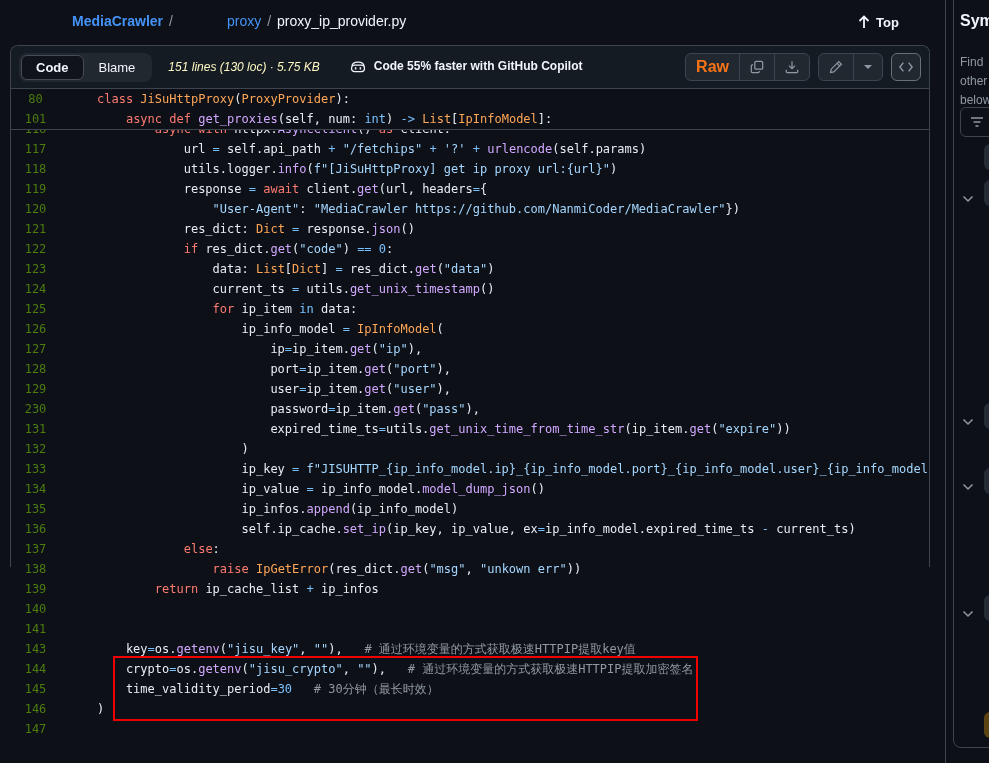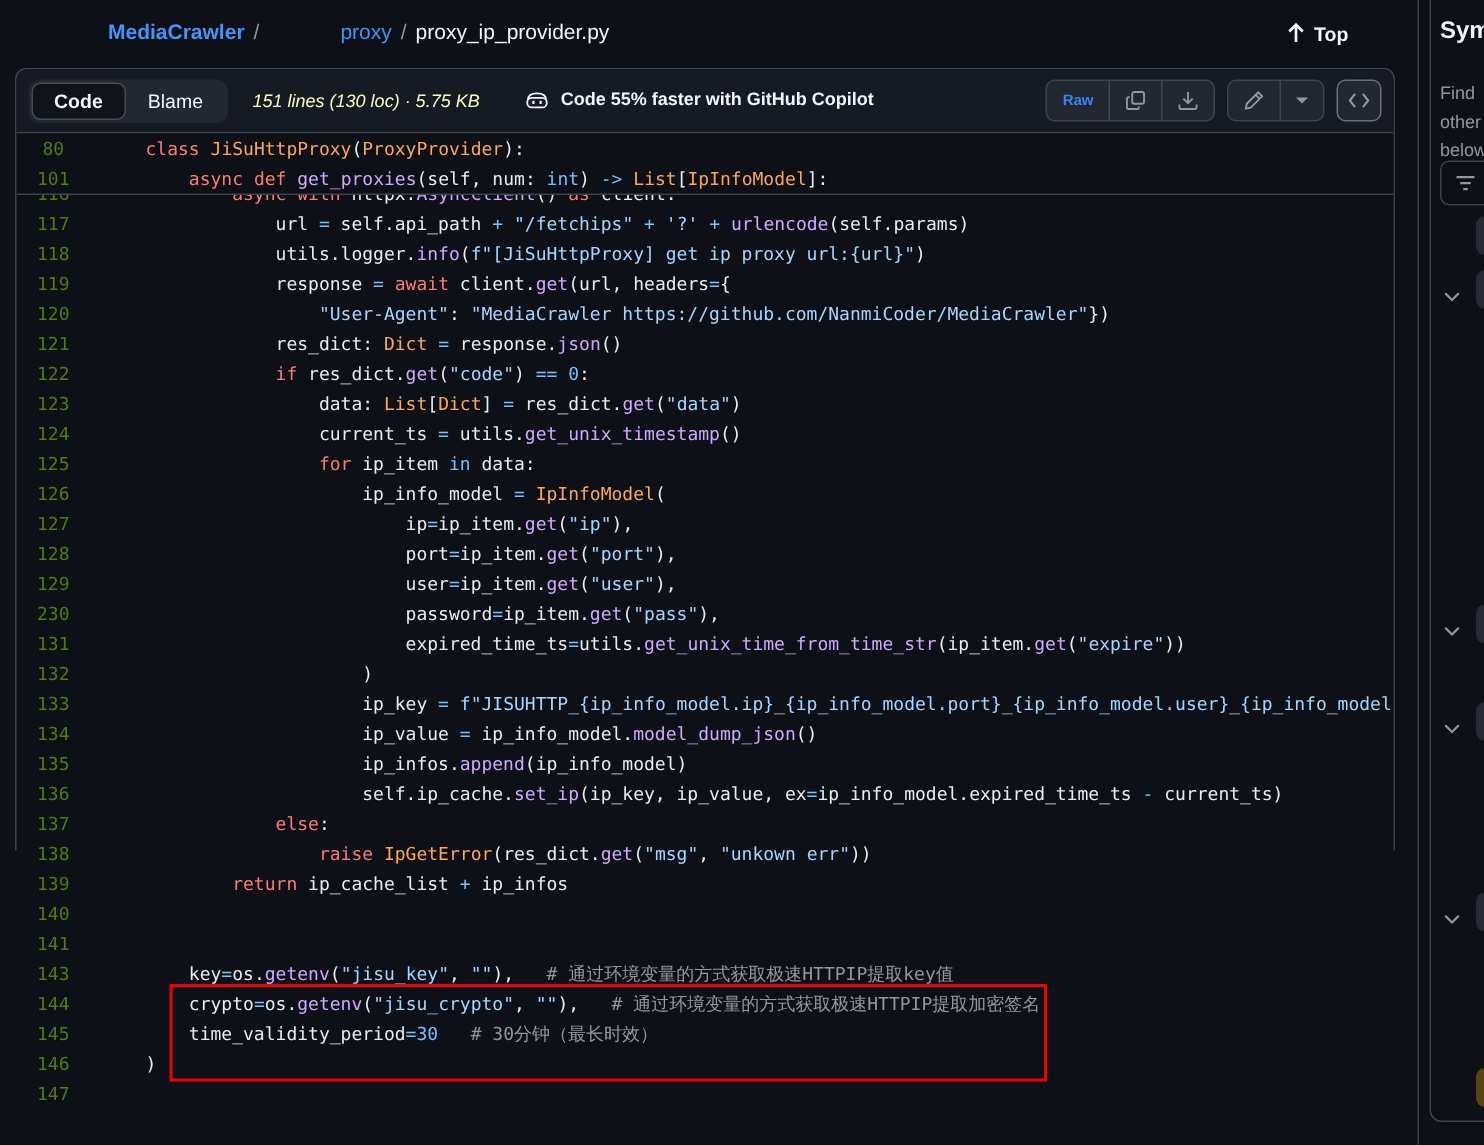--- a/index.html
+++ b/index.html
@@ -24,21 +24,21 @@
              display:flex; align-items:center; padding:0 8px; }
   #view-switcher { display:flex; background:#212830; border-radius:8px; padding:2px; }
   .tab-btn { font-size:13px; color:#f0f6fc; background:transparent; border:1px solid transparent;
              border-radius:6px; padding:4px 14px; cursor:pointer; }
   .tab-btn.active { background:#10141a; border-color:#464c55; font-weight:700; }
   #file-meta { font-size:12px; color:#fef9c3; margin-left:16px; white-space:nowrap;font-style:italic; }
   #copilot-banner { display:flex; align-items:flex-start; gap:8px; margin-left:30px; white-space:nowrap; }
   #copilot-banner .txt { font-size:12px; font-weight:700; color:#f0f6fc; }
   #toolbar .spacer { flex:1; }
   .btn-group { display:flex; border:1px solid #3d444d; border-radius:6px; overflow:hidden; background:#212830; }
-  .gbtn { background:transparent; border:none; color:#3b82f6; font-size:10px; font-weight:600;
+  .gbtn { background:transparent; border:none; color:#f97316; font-size:16px; font-weight:600;
           padding:0 10px; height:26px; display:flex; align-items:center; cursor:pointer; }
   .gbtn + .gbtn { border-left:1px solid #3d444d; }
   .gbtn svg { stroke:#9198a1; }
   .ml8 { margin-left:8px; }
   #symbols-toggle-button { width:30px; height:28px; background:#212830; border:1px solid #697076;
           border-radius:6px; display:flex; align-items:center; justify-content:center; cursor:pointer; }
   .caret-down { width:0; height:0; border-left:4px solid transparent; border-right:4px solid transparent;
                 border-top:4px solid #9198a1; display:inline-block; }
 
   

